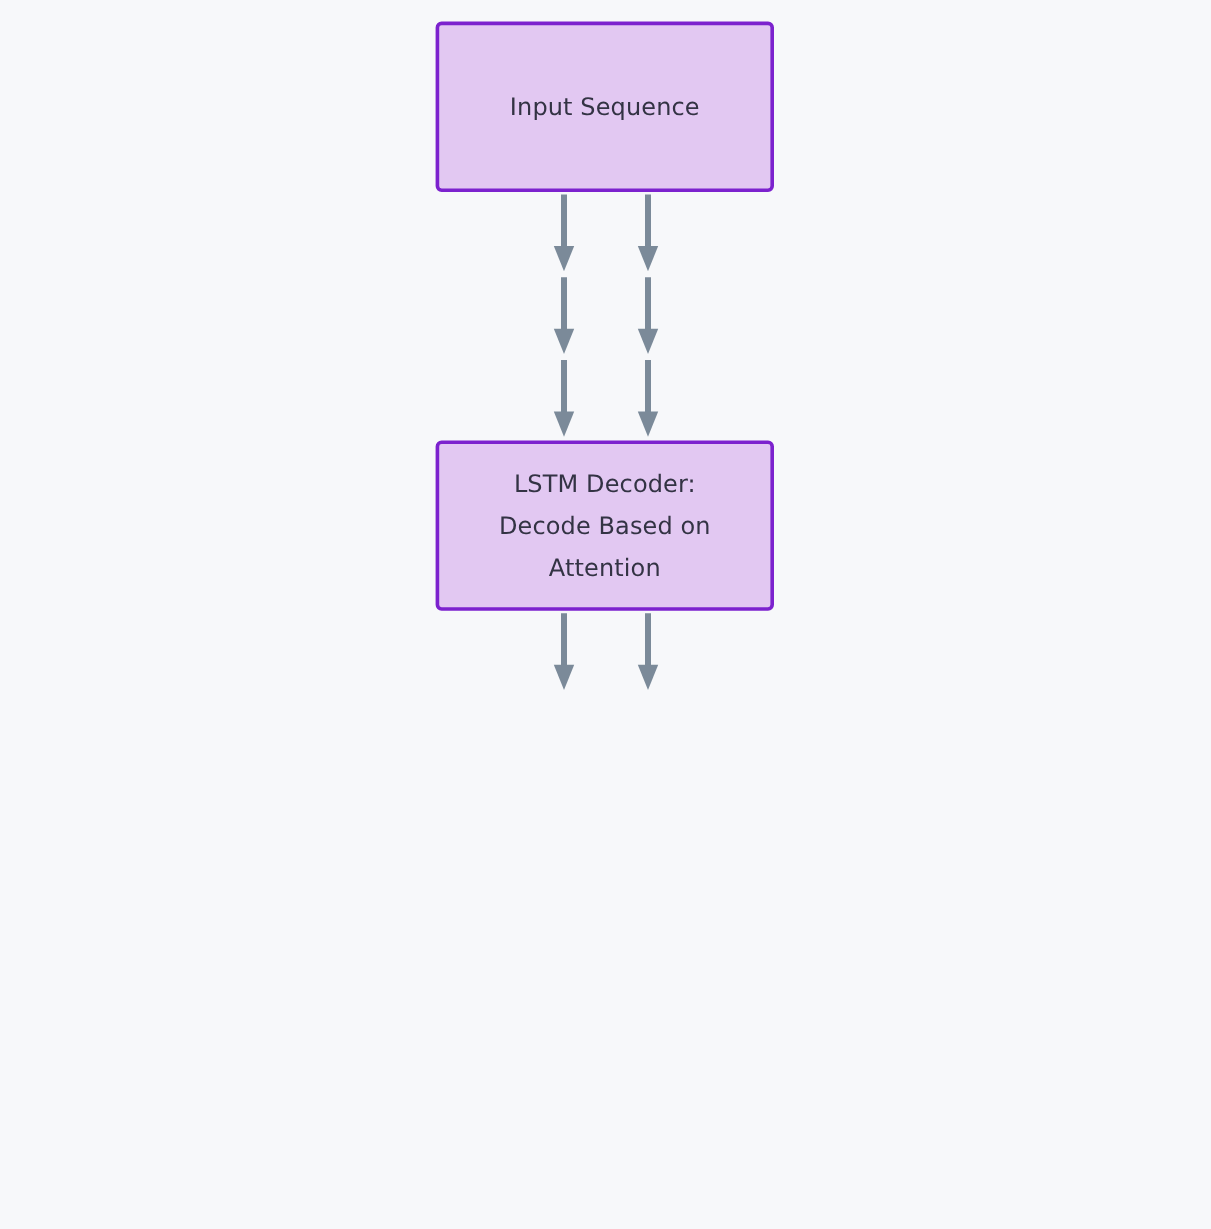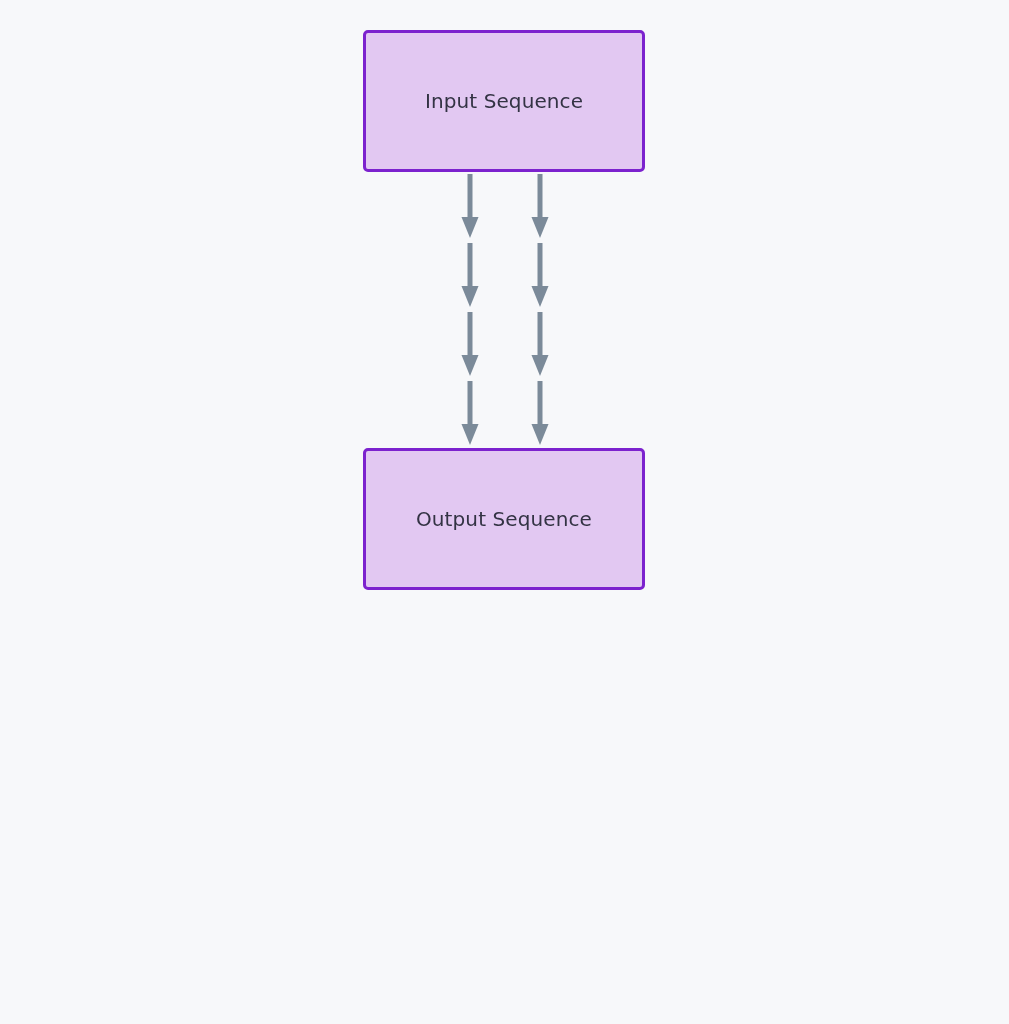--- a/index.html
+++ b/index.html
@@ -18,21 +18,21 @@
   #diagram-canvas {
     position: relative;
     width: 1009px;
     height: 1024px;
     background: #f7f8fa;
   }
 
   .flow-column {
     position: absolute;
     left: 363px;
-    top: 30px;
+    top: 18px;
     width: 282px;
   }
 
   .node-box {
     box-sizing: border-box;
     width: 282px;
     height: 142px;
     background: #e2c8f2;
     border: 3px solid #7c22ce;
     border-radius: 5px;
@@ -121,34 +121,36 @@
         </svg>
       </span>
       <span class="edge-arrow right-arrow">
         <svg width="18" height="69" viewBox="0 0 18 69" xmlns="http://www.w3.org/2000/svg">
           <path d="M6.5 2 H11.5 V47 H6.5 Z" fill="#7b8a99"></path>
           <path d="M0.5 45 H17.5 L9 66 Z" fill="#7b8a99"></path>
         </svg>
       </span>
     </div>
 
+    <div class="node-box">
+      <span class="node-label">LSTM Decoder:
+Decode Based on
+Attention</span>
+    </div>
 
     <div class="edge-gap">
       <span class="edge-arrow left-arrow">
         <svg width="18" height="69" viewBox="0 0 18 69" xmlns="http://www.w3.org/2000/svg">
           <path d="M6.5 2 H11.5 V47 H6.5 Z" fill="#7b8a99"></path>
           <path d="M0.5 45 H17.5 L9 66 Z" fill="#7b8a99"></path>
         </svg>
       </span>
       <span class="edge-arrow right-arrow">
         <svg width="18" height="69" viewBox="0 0 18 69" xmlns="http://www.w3.org/2000/svg">
           <path d="M6.5 2 H11.5 V47 H6.5 Z" fill="#7b8a99"></path>
           <path d="M0.5 45 H17.5 L9 66 Z" fill="#7b8a99"></path>
         </svg>
       </span>
     </div>
 
-    <div class="node-box">
-      <span class="node-label">Output Sequence</span>
-    </div>
 
   </div>
 </div>
 
 </body></html>

